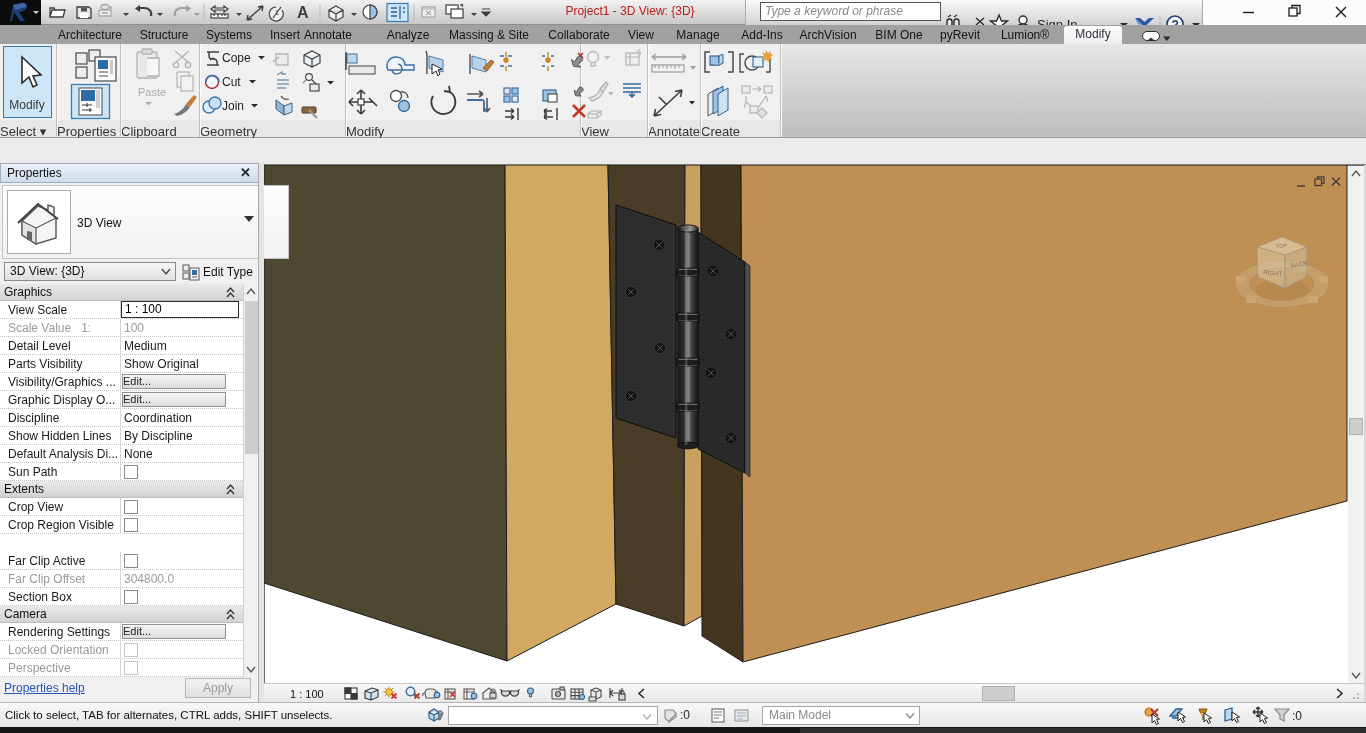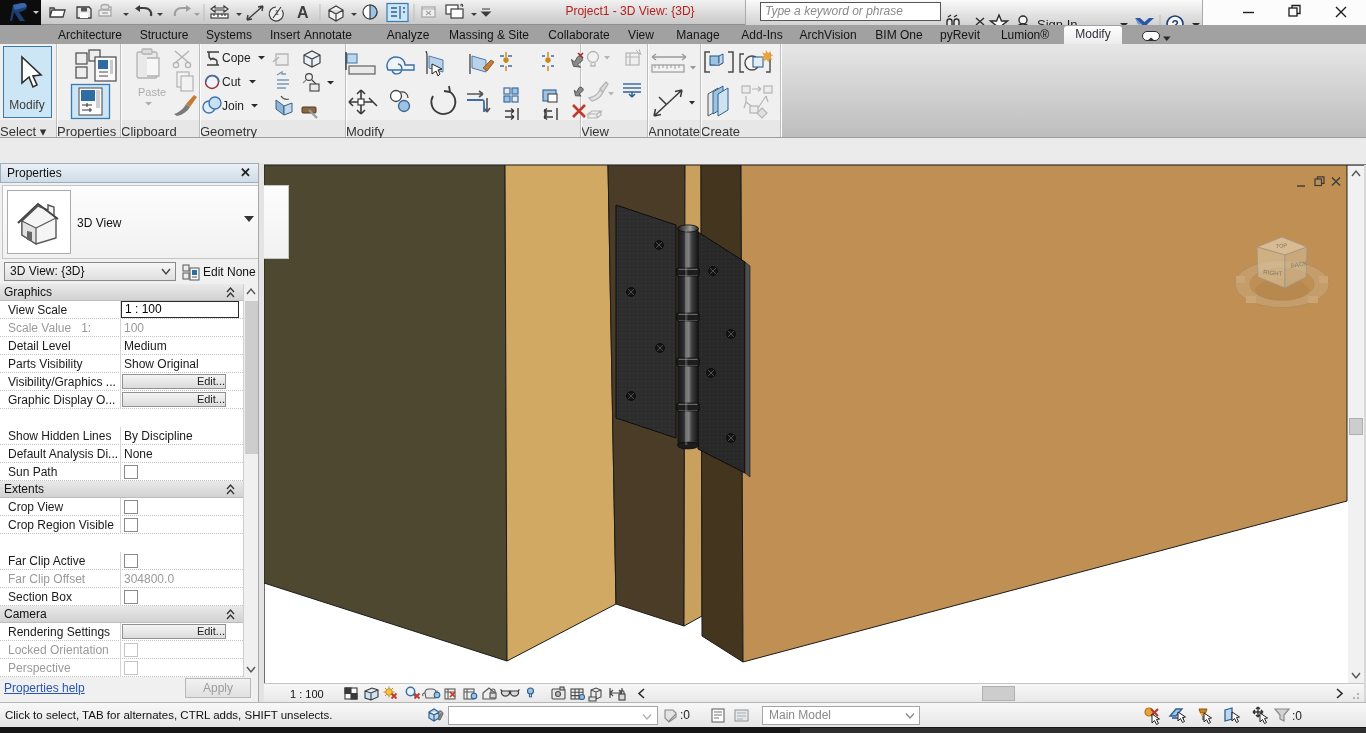--- a/index.html
+++ b/index.html
@@ -34,21 +34,21 @@
 #edittype{left:183px;top:100px;width:70px;height:18px;color:#111;line-height:18px}
 #grid{left:0;top:121px;width:243px;height:393px;background:#fff}
 .ghead{position:absolute;left:0;width:243px;height:17px;background:linear-gradient(#e9e9e9,#d2d2d2);border-bottom:1px solid #bdbdbd;box-sizing:border-box;color:#111;line-height:16px;padding-left:4px;font-size:12px}
 .grow{position:absolute;left:0;width:243px;height:18px;border-bottom:1px dotted #c3c3c3;box-sizing:border-box}
 .glab{position:absolute;left:8px;top:2px;width:110px;white-space:nowrap;overflow:hidden;color:#1a1a1a}
 .gval{position:absolute;left:124px;top:2px;width:115px;white-space:nowrap;overflow:hidden;color:#1a1a1a}
 .gcol{position:absolute;left:120px;top:0;width:1px;height:18px;background:#d5d5d5}
 .dim{color:#9a9a9a !important}
 .cbox{position:absolute;left:124px;top:2px;width:12px;height:12px;background:#fff;border:1px solid #8a8a8a}
 .cbox.dim2{border-color:#c5c5c5}
-.ebtn{position:absolute;left:122px;top:1px;width:104px;height:15px;background:linear-gradient(#f4f4f4,#dcdcdc);border:1px solid #919191;box-sizing:border-box;text-align:right;line-height:13px;font-size:11px;color:#222}
+.ebtn{position:absolute;left:122px;top:1px;width:104px;height:15px;background:linear-gradient(#f4f4f4,#dcdcdc);border:1px solid #919191;box-sizing:border-box;text-align:left;line-height:13px;font-size:11px;color:#222}
 #vscale{position:absolute;left:121px;top:0px;width:118px;height:17px;background:#fff;border:1px solid #2a2a2a;box-sizing:border-box;line-height:15px;padding-left:3px}
 #pscroll{left:243px;top:121px;width:15px;height:393px;background:#f0f0f0;border-left:1px solid #d0d0d0;box-sizing:border-box}
 #pthumb{left:1px;top:17px;width:13px;height:153px;background:#cdcdcd}
 #phelp{left:4px;top:518px;color:#2855b8;text-decoration:underline;font-size:12px}
 #applybtn{left:185px;top:515px;width:66px;height:20px;background:linear-gradient(#f2f2f2,#e0e0e0);border:1px solid #b8b8b8;box-sizing:border-box;text-align:center;line-height:18px;color:#9d9d9d;font-size:12px}
 #prightedge{left:258px;top:0;width:1px;height:539px;background:#a8a8a8}
 
 #splitter{left:259px;top:163px;width:5px;height:539px;background:#e4e4e4}
 
 #viewport{left:264px;top:165px;width:1102px;height:518px;background:#fff;border-top:1px solid #6e6e6e;border-left:1px solid #6e6e6e;box-sizing:border-box}
@@ -648,21 +648,21 @@
           <path d="M1,1 l4,5 l4,-5" fill="none" stroke="#444" stroke-width="1.4"></path>
         </svg>
   </div>
   <svg class="abs" style="left:182px;top:100px" width="18" height="18" fill="none">
   <rect x="1" y="2" width="6" height="6" fill="#ececec" stroke="#555" stroke-width="1"></rect>
   <rect x="1" y="10" width="6" height="6" fill="#ececec" stroke="#555" stroke-width="1"></rect>
   <rect x="8" y="5" width="9" height="12" fill="#fafafa" stroke="#555" stroke-width="1"></rect>
   <rect x="10" y="7" width="5" height="5" fill="#2e6da4"></rect>
         <path d="M10,14 h5" stroke="#555" stroke-width="1"></path>
   </svg>
-  <div class="abs" id="edittype" style="left:203px">Edit None</div>
+  <div class="abs" id="edittype" style="left:203px">Edit Type</div>
   <div class="abs" id="grid">
     <div class="ghead" style="top:0">Graphics<svg style="position:absolute;right:8px;top:3px" width="9" height="11">
             <path d="M1,5 l3.5,-4 l3.5,4 M1,10 l3.5,-4 l3.5,4" fill="none" stroke="#333" stroke-width="1.3"></path>
           </svg></div>
     <div class="grow" style="top:17px">
           <div class="gcol"></div>
           <div class="glab">View Scale</div>
           <div id="vscale">1 : 100</div>
         </div>
     <div class="grow" style="top:35px">
@@ -682,20 +682,25 @@
         </div>
     <div class="grow" style="top:89px">
           <div class="gcol"></div>
           <div class="glab">Visibility/Graphics ...</div>
           <div class="ebtn">Edit...</div>
         </div>
     <div class="grow" style="top:107px">
           <div class="gcol"></div>
           <div class="glab">Graphic Display O...</div>
           <div class="ebtn">Edit...</div>
+        </div>
+    <div class="grow" style="top:125px">
+          <div class="gcol"></div>
+          <div class="glab">Discipline</div>
+          <div class="gval">Coordination</div>
         </div>
     <div class="grow" style="top:143px">
           <div class="gcol"></div>
           <div class="glab">Show Hidden Lines</div>
           <div class="gval">By Discipline</div>
         </div>
     <div class="grow" style="top:161px">
           <div class="gcol"></div>
           <div class="glab">Default Analysis Di...</div>
           <div class="gval">None</div>

